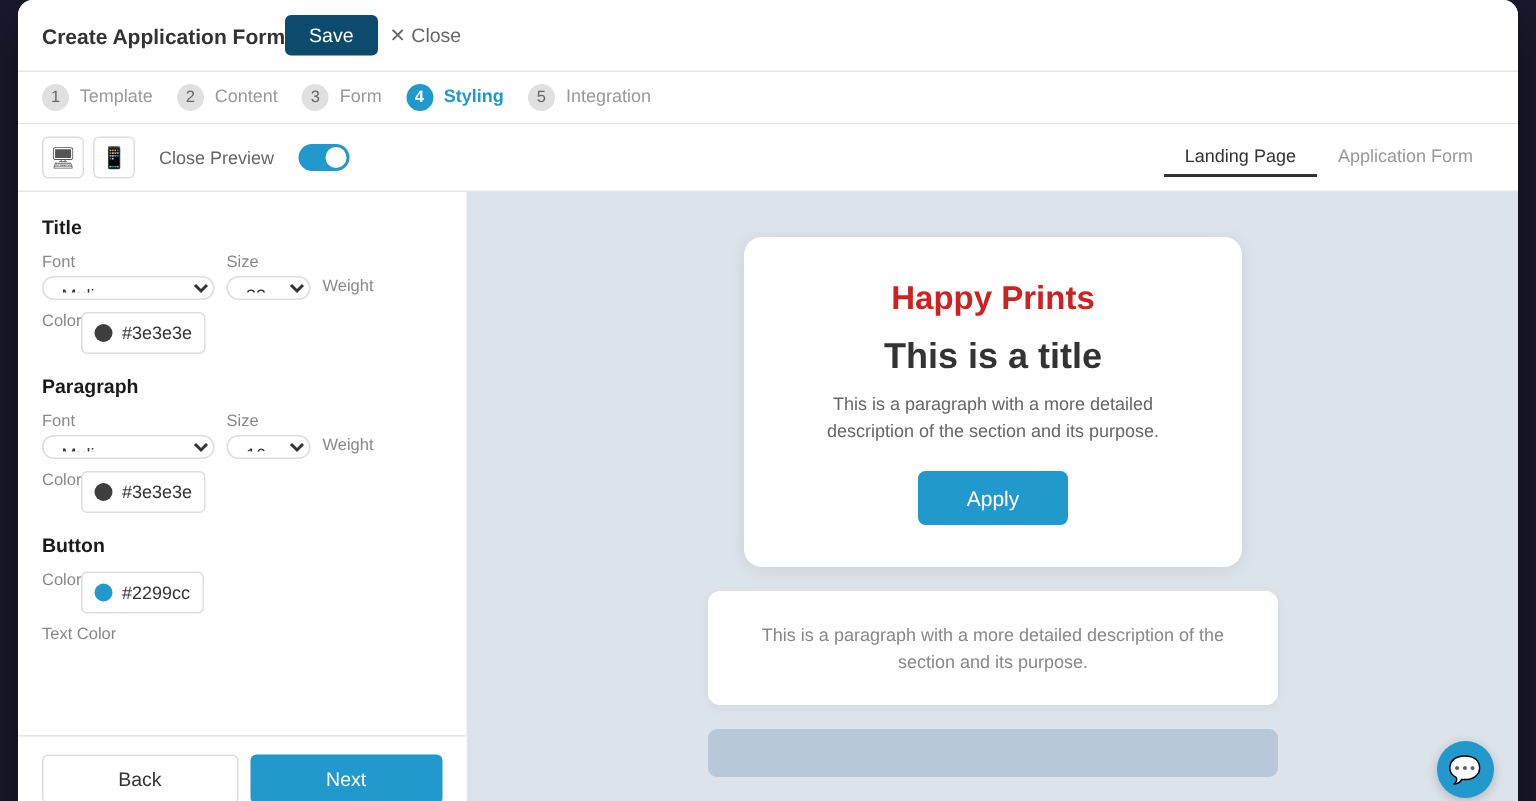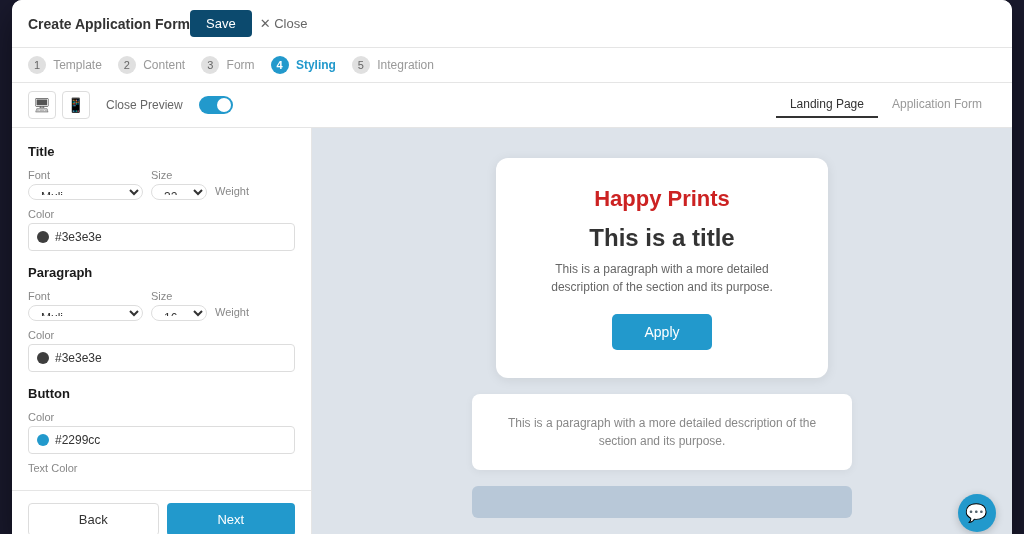--- a/index.html
+++ b/index.html
@@ -193,21 +193,21 @@
       border-radius: 12px;
       padding: 4px 8px;
       font-size: 12px;
       color: #333;
       background: #fff;
       height: 16px;
     }
     .form-select { appearance: auto; }
     .color-row {
       display: flex;
-      flex-direction: column;
+      flex-direction: row;
       margin-bottom: 8px;
     }
     .color-field {
       display: flex;
       align-items: center;
       border: 1px solid #ddd;
       border-radius: 4px;
       padding: 4px 8px;
       gap: 6px;
       height: 28px;

